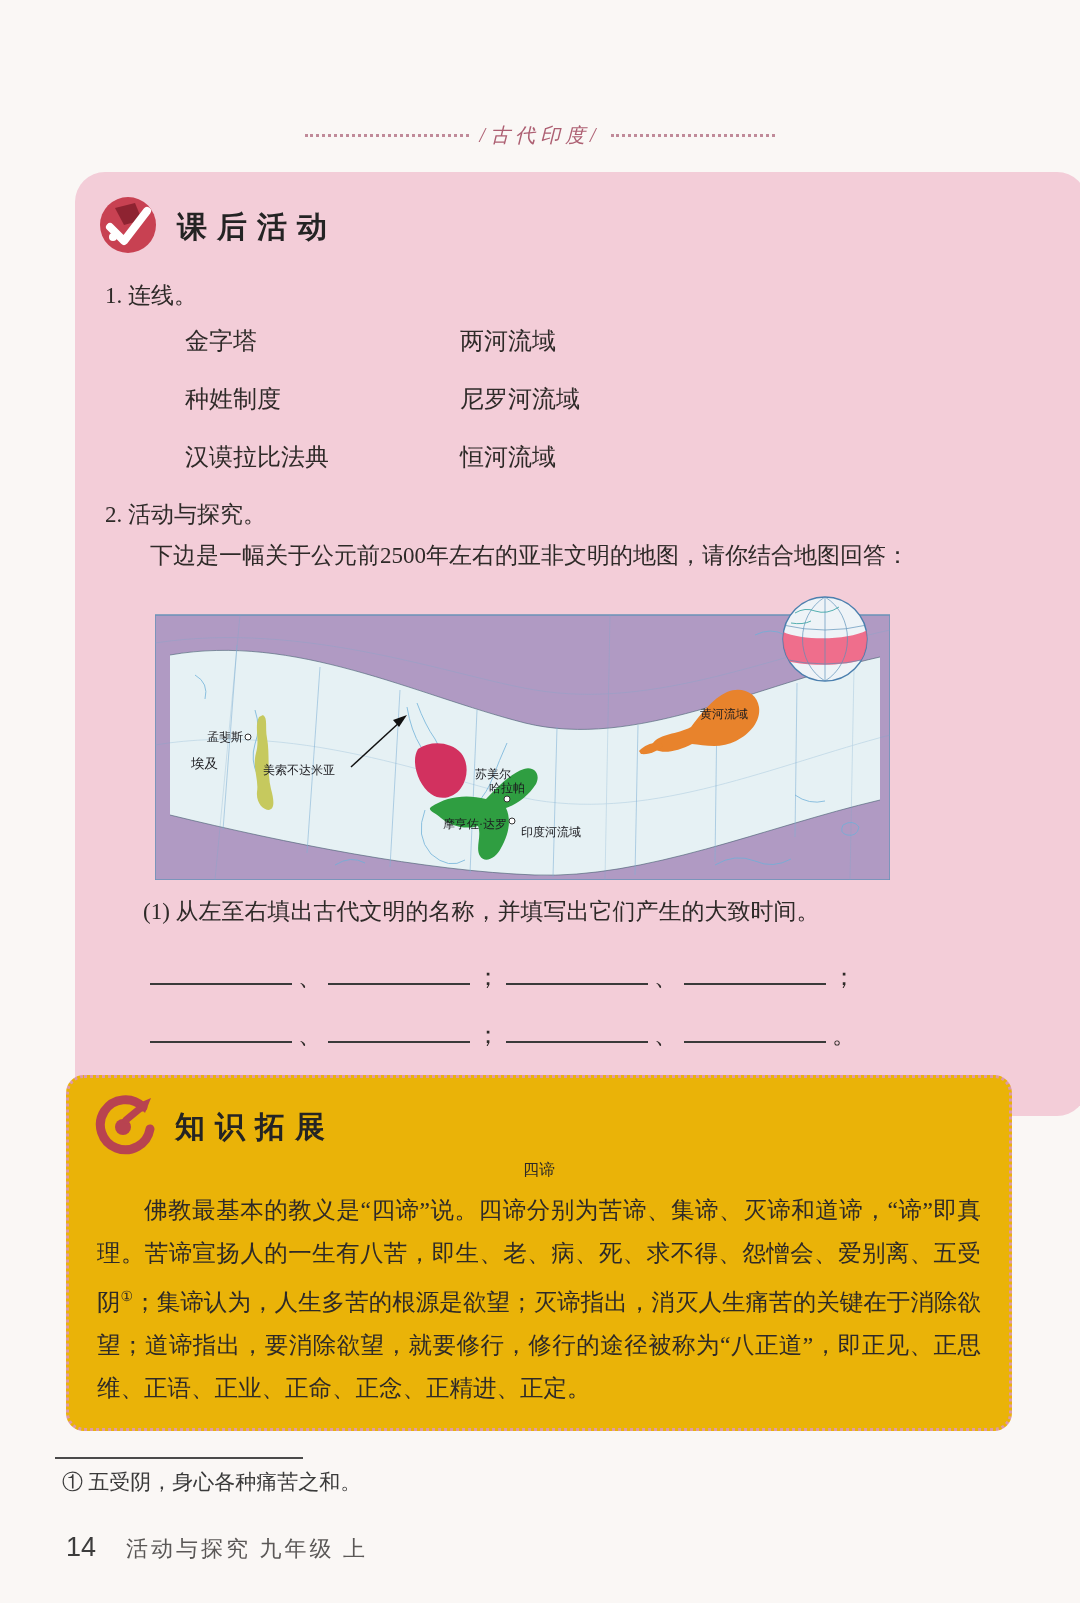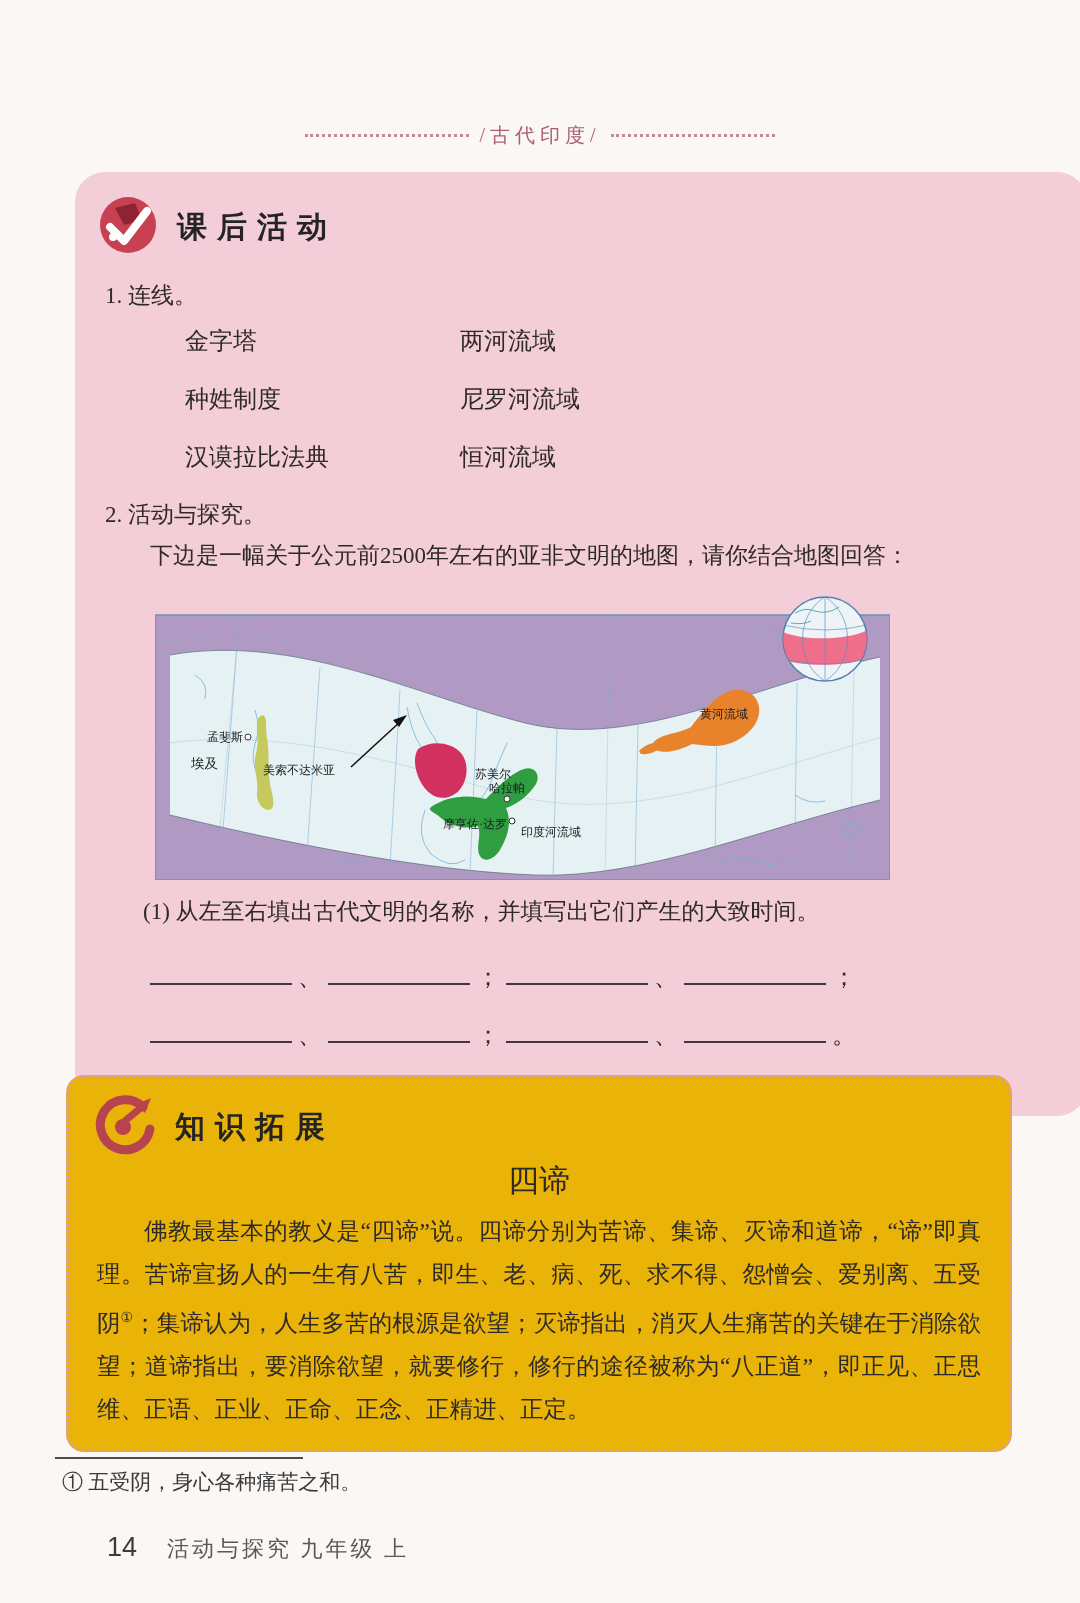--- a/index.html
+++ b/index.html
@@ -6,21 +6,21 @@
   body{
     width:1080px;height:1603px;position:relative;
     background:#faf7f5;
     font-family:"Liberation Serif",serif;
     color:#2e2a28;overflow:hidden;
   }
   
   .runhead{position:absolute;top:122px;left:50%;transform:translateX(-50%);
     width:470px;display:flex;align-items:center;gap:10px;}
   .runhead .dotline{flex:1;border-top:3px dotted #c08a99;height:0;}
-  .runhead .rh-label{color:#ad5f72;font-size:20px;letter-spacing:5px;white-space:nowrap;}
+  .runhead .rh-label{color:#ad5f72;font-size:20px;letter-spacing:5px;font-style:italic;white-space:nowrap;}
   
   .pink-box{position:absolute;left:75px;top:172px;width:1012px;min-height:868px;
     background:#f3cdd8;border-radius:30px;box-sizing:border-box;padding:24px 0 10px 0;}
   .sec-head{display:flex;align-items:center;gap:20px;padding-left:24px;}
   .sec-title{font-family:"Liberation Sans",sans-serif;font-weight:bold;
     font-size:30px;letter-spacing:10px;color:#242424;}
   .q-label{font-size:23px;margin:22px 0 0 30px;}
   .match{margin:14px 0 0 110px;}
   .match-row{display:flex;margin-bottom:26px;font-size:24px;}
   .match-left{width:275px;}
@@ -28,28 +28,28 @@
   .map-wrap{margin:14px 0 0 80px;width:735px;height:295px;position:relative;}
   .subq{font-size:23px;margin:16px 0 0 68px;}
   .blank-row{margin:34px 0 0 70px;font-size:24px;white-space:nowrap;}
   .blank-row.second{margin-top:26px;}
   .blank{display:inline-block;width:142px;height:20px;border-bottom:2px solid #3a3a3a;margin:0 5px;vertical-align:baseline;}
   .sep{display:inline-block;margin:0 1px;}
   
   .know-box{position:absolute;left:66px;top:1075px;width:946px;min-height:296px;
     border:3px dotted #dd9aa8;border-radius:18px;background:#eab308;
     box-sizing:border-box;padding:16px 0 18px 0;}
-  .know-sub{font-size:31px;text-align:center;margin-top:0px;}
+  .know-sub{font-size:16px;text-align:center;margin-top:0px;}
   .know-body{font-size:23.5px;line-height:43px;text-align:justify;
     margin:8px 28px 0 28px;text-indent:2em;}
   .know-body sup{font-size:14px;}
   
   .fn-rule{position:absolute;left:55px;top:1457px;width:248px;border-top:2px solid #4a4a4a;}
   .footnote{position:absolute;left:62px;top:1468px;font-size:21px;color:#3a3a3a;}
-  .pagefoot{position:absolute;left:66px;top:1532px;display:flex;align-items:baseline;gap:30px;margin-left:41px;}
+  .pagefoot{position:absolute;left:66px;top:1532px;display:flex;align-items:baseline;gap:30px;}
   .pagenum{font-family:"Liberation Sans",sans-serif;font-size:27px;color:#3c3c3c;}
   .booktitle{font-size:22px;color:#5a5756;letter-spacing:3px;}
   
   .map-label{font-family:"Liberation Serif",serif;font-size:12px;fill:#1c1c20;}
   .map-label.big{font-size:13.5px;}
 </style>
 </head>
 <body>
 
 <div class="runhead">

